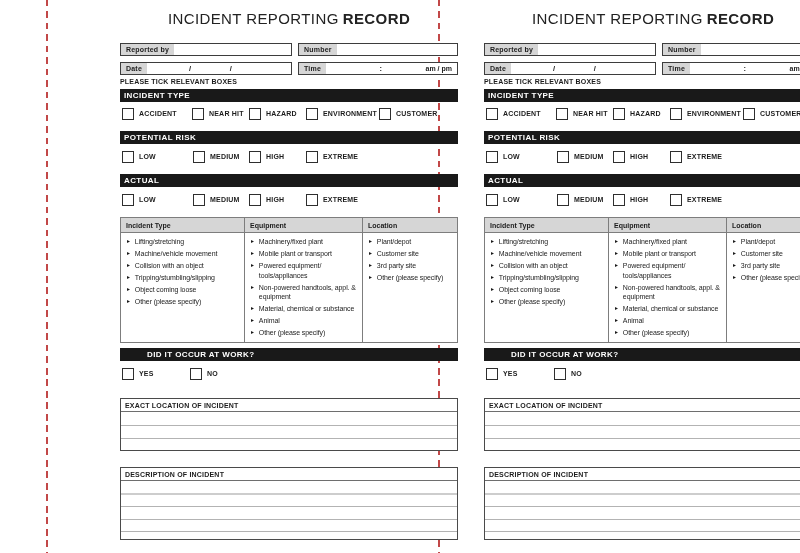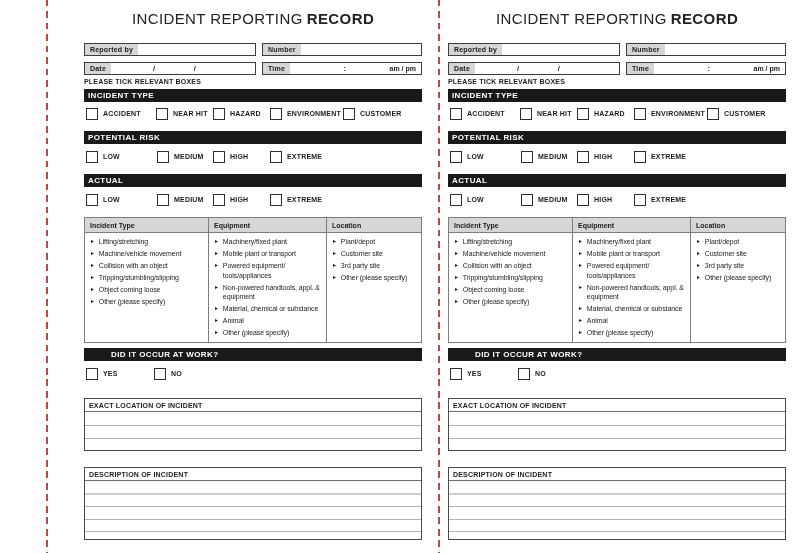--- a/index.html
+++ b/index.html
@@ -9,21 +9,21 @@
   }
   
   .cut{
     position:absolute;top:0;bottom:0;width:2px;
     background:repeating-linear-gradient(to bottom, var(--cut,#c24848) 0 6.5px, transparent 6.5px 11.5px);
   }
   .cut-left{left:46px;}
   .cut-mid{left:438px;}
 
   
-  .form{position:absolute;top:0;width:338px;}
+  .form{position:absolute;top:0;width:338px;margin-left:36px;}
   .form-a{left:84px;}
   .form-b{left:448px;}
 
   .title{margin-top:10px;height:22px;text-align:center;font-size:15px;letter-spacing:.4px;color:#222;white-space:nowrap;}
   .title .t-reg{font-weight:400;margin-right:4px;}
   .title .t-bold{font-weight:700;}
 
   .fields{margin-top:11px;display:grid;grid-template-columns:172px 160px;grid-gap:6px;gap:6px;}
   .field{height:13px;border:1px solid #3d3d3d;background:#fff;position:relative;display:flex;align-items:stretch;box-sizing:border-box;}
   .flabel{background:var(--labelbg,#d6d6d6);font-size:7px;font-weight:bold;padding:0 5px;display:flex;align-items:center;letter-spacing:.2px;white-space:nowrap;}

